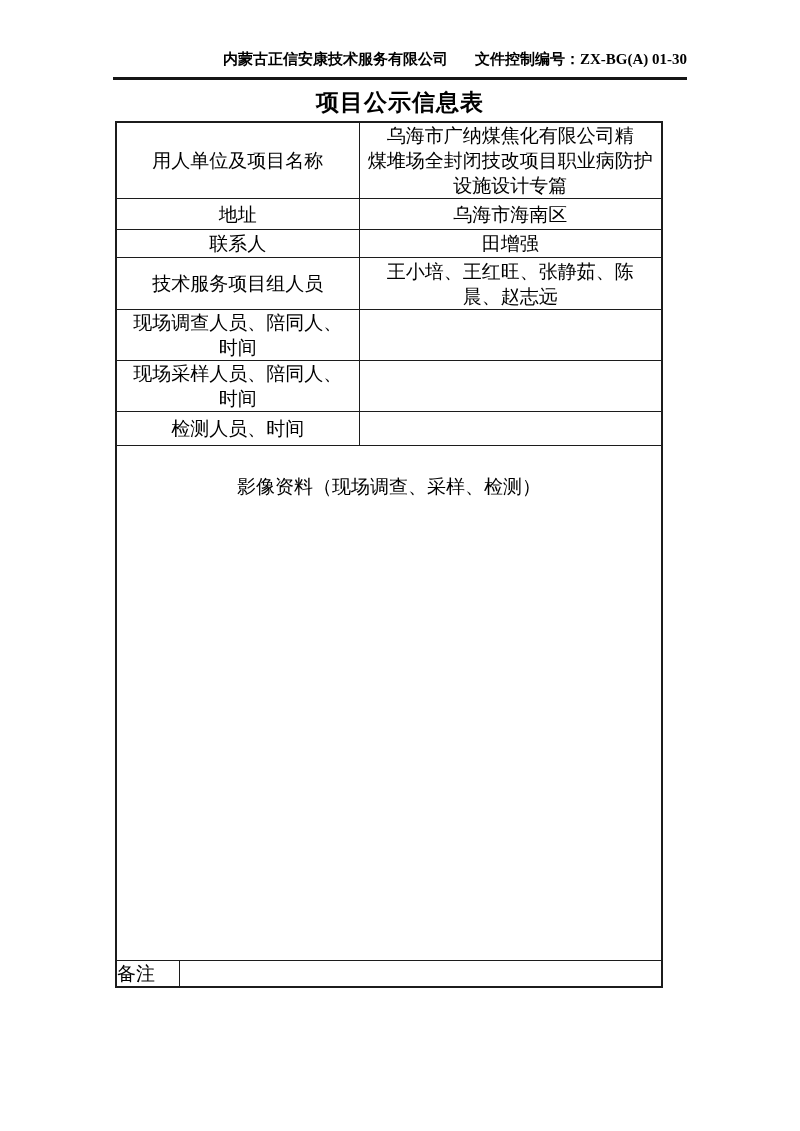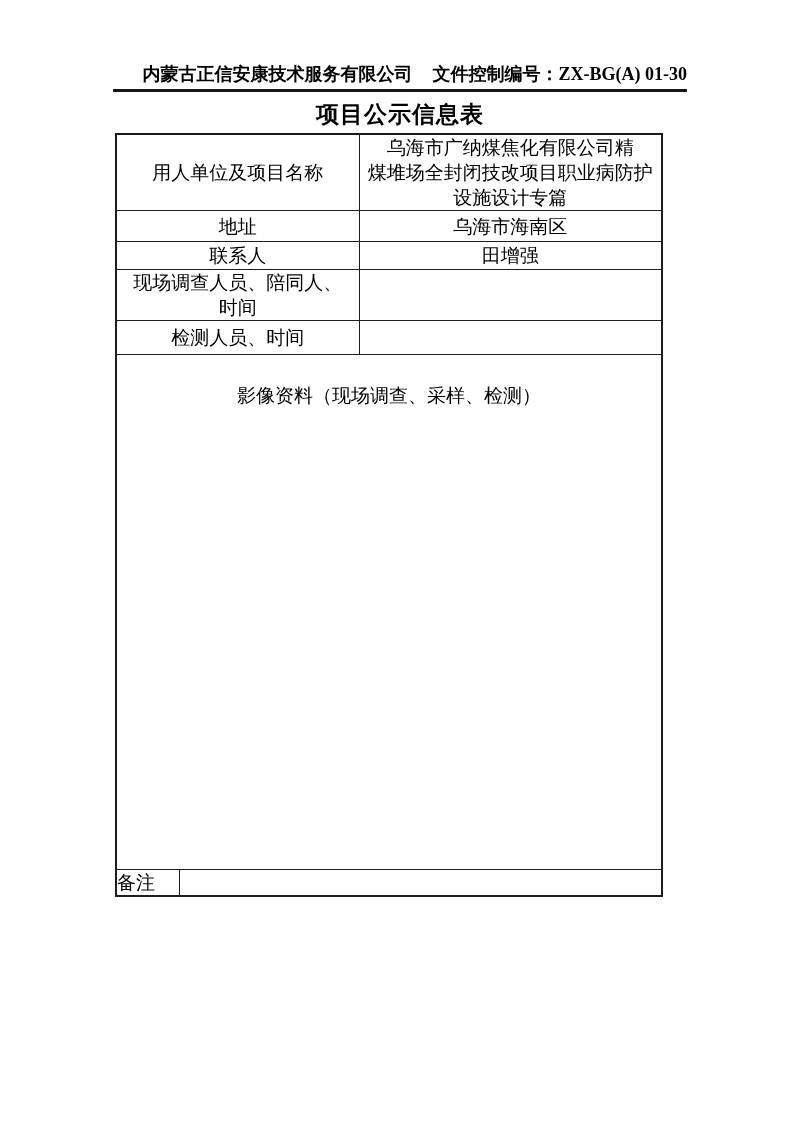--- a/index.html
+++ b/index.html
@@ -15,26 +15,25 @@
   .content {
     position: absolute;
     left: 113px;
     top: 50px;
     width: 574px;
   }
   .header-line {
     display: flex;
     justify-content: flex-end;
     align-items: baseline;
-    gap: 20px;
-    font-size: 18px;
+    gap: 27px;
+    font-size: 15px;
     font-weight: bold;
     white-space: nowrap;
     height: 22px;
-    margin-top: 12px;
   }
   .header-rule {
     height: 3px;
     background: #161616;
     margin-top: 5px;
   }
   .doc-title {
     text-align: center;
     font-size: 23px;
     font-weight: bold;
@@ -105,22 +104,32 @@
 设施设计专篇</td>
         </tr>
         <tr class="r2">
           <td colspan="2">地址</td>
           <td>乌海市海南区</td>
         </tr>
         <tr class="r3">
           <td colspan="2">联系人</td>
           <td>田增强</td>
         </tr>
+        <tr class="r4">
+          <td colspan="2">技术服务项目组人员</td>
+          <td>王小培、王红旺、张静茹、陈
+晨、赵志远</td>
+        </tr>
         <tr class="r5">
           <td colspan="2">现场调查人员、陪同人、
+时间</td>
+          <td></td>
+        </tr>
+        <tr class="r6">
+          <td colspan="2">现场采样人员、陪同人、
 时间</td>
           <td></td>
         </tr>
         <tr class="r7">
           <td colspan="2">检测人员、时间</td>
           <td></td>
         </tr>
         <tr class="r8">
           <td colspan="3" class="media-cell">
             <div>影像资料（现场调查、采样、检测）</div>

